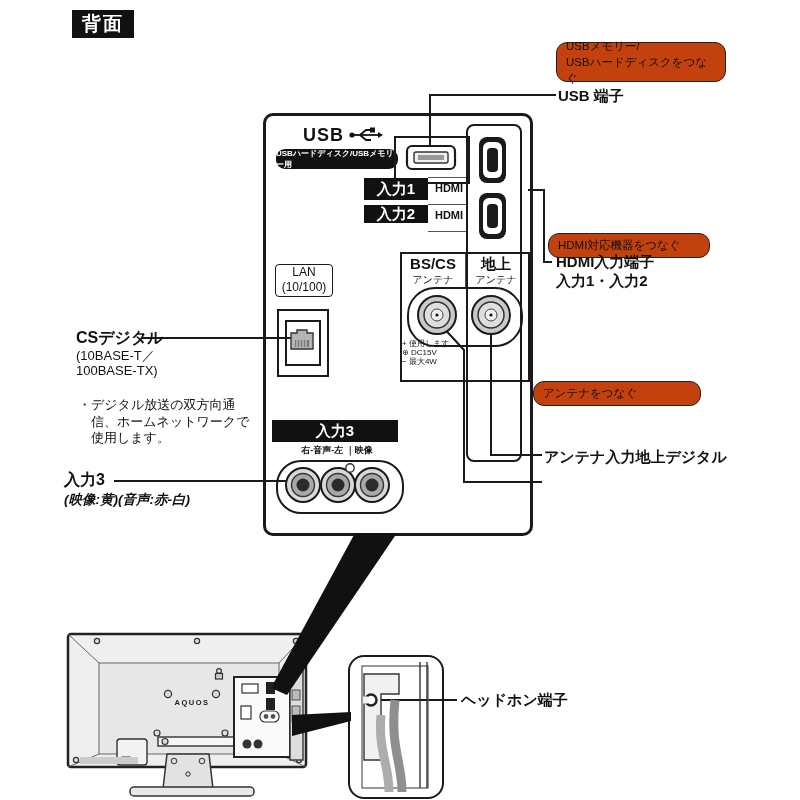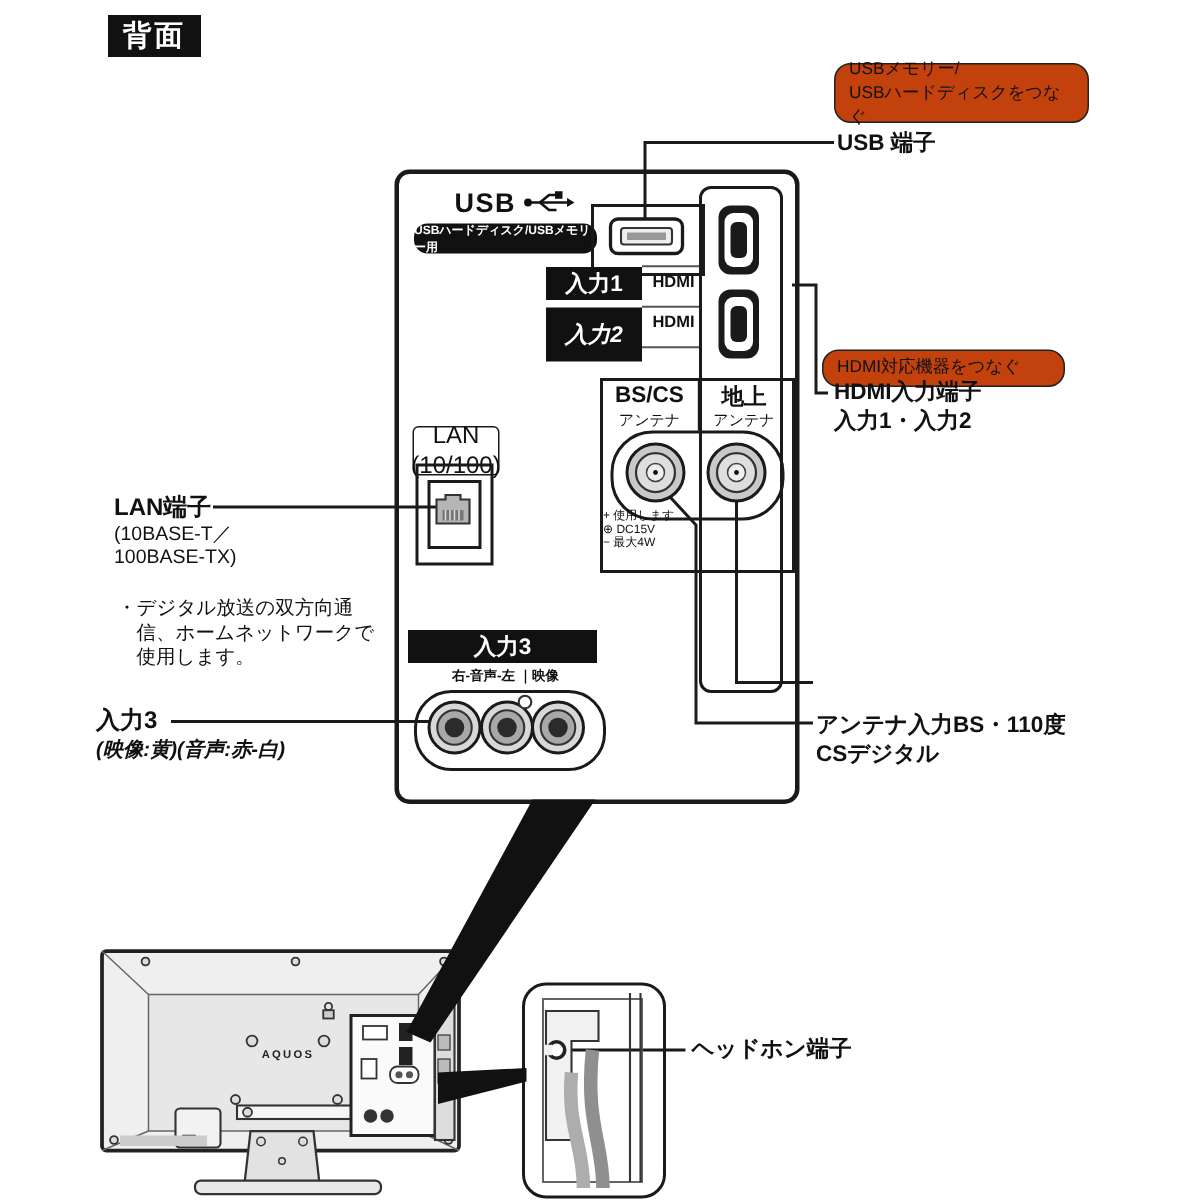--- a/index.html
+++ b/index.html
@@ -28,27 +28,27 @@
 
   <div class="abs z1" style="left:263px;top:113px;width:264px;height:417px;border:3px solid var(--line);border-radius:10px;background:#fff;"></div>
 
   <div class="abs z1 blackbox" style="left:276px;top:149px;width:122px;height:20px;border-radius:9px;font-size:8px;">USBハードディスク/USBメモリー用</div>
 
   <div class="abs z1 outline2" style="left:394px;top:136px;width:72px;height:44px;"></div>
 
   <div class="abs z1 outline2" style="left:466px;top:124px;width:52px;height:334px;border-radius:8px;"></div>
 
   <div class="abs z1 blackbox" style="left:364px;top:178px;width:64px;height:22px;font-size:15px;">入力1</div>
-  <div class="abs z1 blackbox" style="left:364px;top:205px;width:64px;height:36px;font-size:15px;font-style:italic;">入力2</div>
+  <div class="abs z1 blackbox" style="left:364px;top:205px;width:64px;height:18px;font-size:15px;">入力2</div>
 
   <div class="abs z1 outline2" style="left:400px;top:252px;width:126px;height:126px;"></div>
   <div class="abs z1 outline2" style="left:407px;top:287px;width:112px;height:56px;border-radius:28px;"></div>
 
-  <div class="abs z1" style="left:275px;top:284px;width:56px;height:31px;border:1.6px solid var(--line);border-radius:4px;
-              display:flex;align-items:center;justify-content:center;text-align:center;font-size:16px;line-height:1.25;">
+  <div class="abs z1" style="left:275px;top:264px;width:56px;height:31px;border:1.6px solid var(--line);border-radius:4px;
+              display:flex;align-items:flex-start;justify-content:center;text-align:center;font-size:12px;line-height:1.25;">
       <span class="preline">LAN
 (10/100)</span>
     </div>
   <div class="abs z1 outline2" style="left:277px;top:309px;width:48px;height:64px;"></div>
   <div class="abs z1 outline2" style="left:285px;top:320px;width:32px;height:42px;"></div>
 
   <div class="abs z1 blackbox" style="left:272px;top:420px;width:126px;height:22px;font-size:15px;">入力3</div>
   <div class="abs z1 outline2" style="left:276px;top:460px;width:124px;height:50px;border-radius:25px;"></div>
 
   <div class="abs z1" style="left:348px;top:655px;width:92px;height:140px;border:2.5px solid var(--line);border-radius:16px;background:#fff;"></div>
@@ -214,24 +214,24 @@
   <div class="abs z10" style="left:277px;top:444px;width:120px;text-align:center;font-size:9px;font-weight:bold;">右-音声-左 ｜映像</div>
 
   <div class="abs z10 bubble preline" style="left:556px;top:42px;width:150px;height:32px;">USBメモリー/
 USBハードディスクをつなぐ</div>
   <div class="abs z10 lbl-b15" style="left:558px;top:86px;">USB 端子</div>
 
   <div class="abs z10 bubble" style="left:548px;top:233px;width:142px;height:17px;">HDMI対応機器をつなぐ</div>
   <div class="abs z10 lbl-b15 preline" style="left:556px;top:252px;">HDMI入力端子
 入力1・入力2</div>
 
-  <div class="abs z10 lbl-b15 preline" style="left:544px;top:474px;">アンテナ入力BS・110度
-CSデジタル</div>
-
-  <div class="abs z10 lbl-b16" style="left:76px;top:328px;">LAN端子</div>
+  <div class="abs z10 bubble" style="left:533px;top:381px;width:148px;height:17px;">アンテナをつなぐ</div>
+  <div class="abs z10 lbl-b15" style="left:544px;top:447px;">アンテナ入力地上デジタル</div>
+
+  <div class="abs z10 lbl-b16" style="left:76px;top:328px;">CSデジタル</div>
   <div class="abs z10 preline" style="left:76px;top:348px;font-size:13px;line-height:15px;">(10BASE-T／
 100BASE-TX)</div>
   <div class="abs z10 preline" style="left:78px;top:397px;font-size:13px;line-height:16.5px;">・デジタル放送の双方向通
 　信、ホームネットワークで
 　使用します。</div>
   <div class="abs z10 lbl-b16" style="left:64px;top:470px;">入力3</div>
   <div class="abs z10" style="left:64px;top:491px;font-size:13.5px;font-weight:bold;font-style:italic;">(映像:黄)(音声:赤-白)</div>
 
   <div class="abs z10 lbl-b15" style="left:461px;top:690px;">ヘッドホン端子</div>
 

